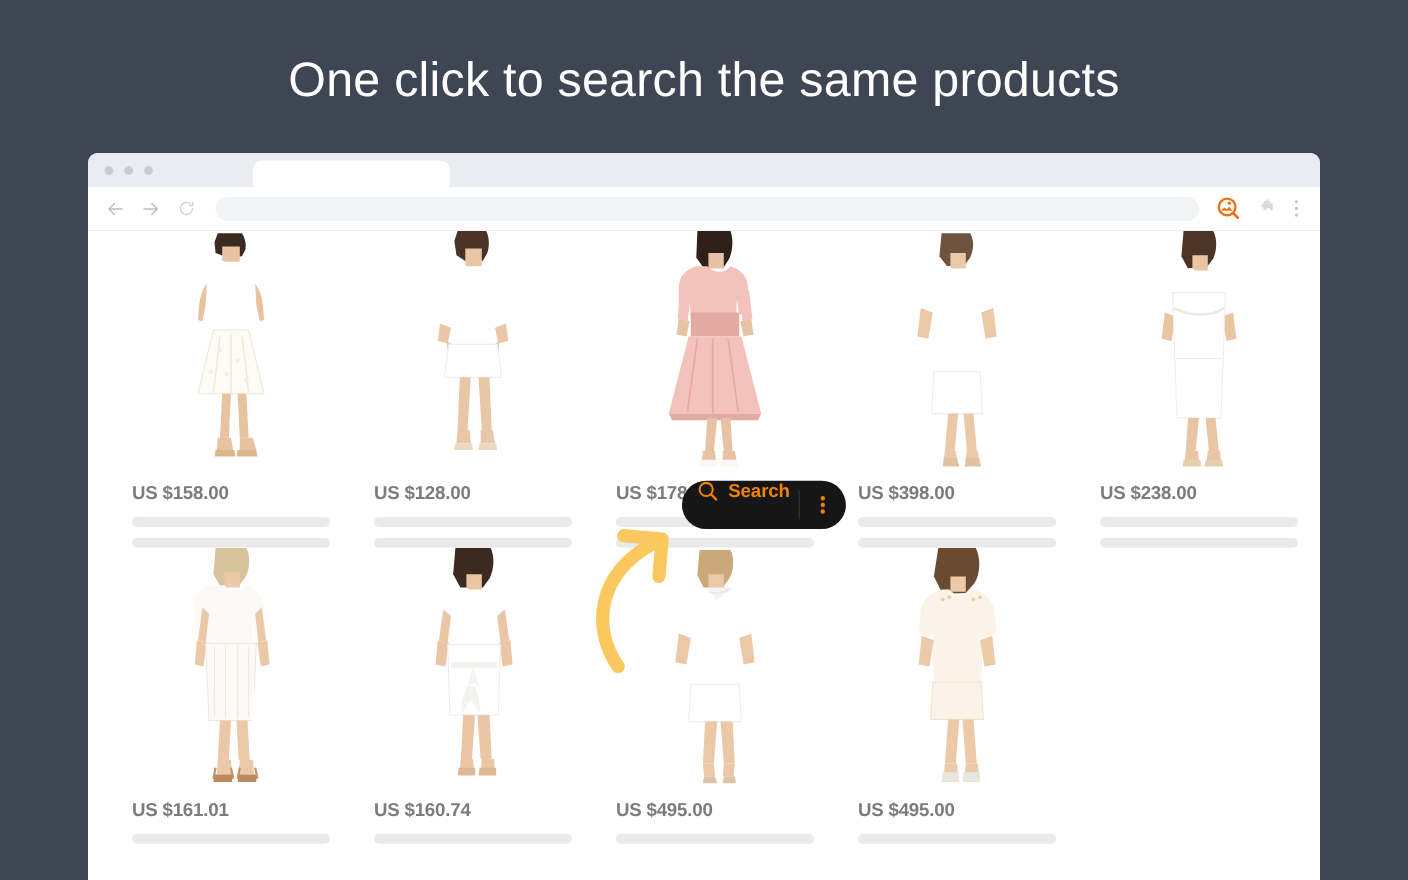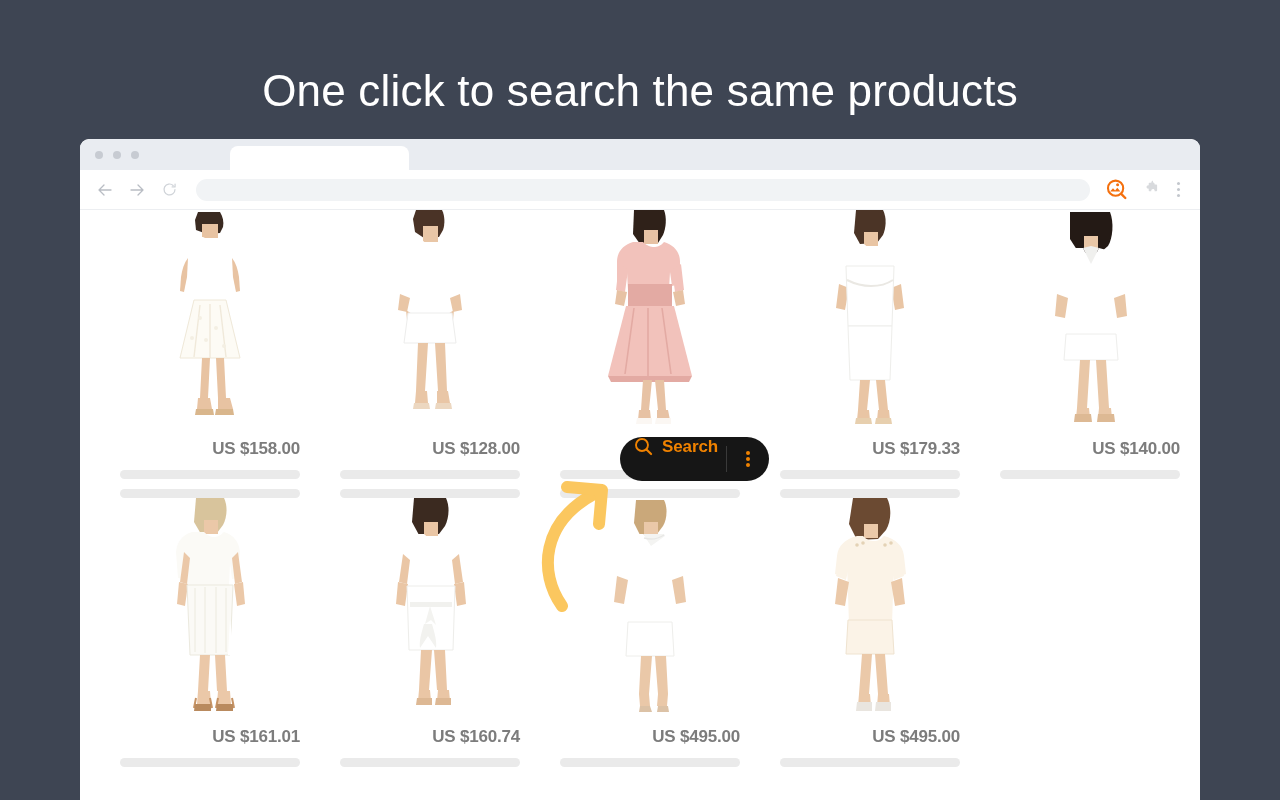--- a/index.html
+++ b/index.html
@@ -12,21 +12,21 @@
 
   body {
     background: #3e4553;
     font-family: "Liberation Sans", sans-serif;
     position: relative;
   }
 
   
   .headline {
     position: absolute;
-    top: 62px;
+    top: 44px;
     left: 0;
     width: 1280px;
     text-align: center;
     color: #ffffff;
     font-size: 44px;
     line-height: 58px;
     font-weight: 400;
     letter-spacing: 0.2px;
     white-space: nowrap;
   }
@@ -149,21 +149,20 @@
     overflow: hidden;
   }
   .thumb svg { display: block; width: 180px; height: 223px; }
   .price {
     margin-top: 6px;
     font-size: 17px;
     font-weight: bold;
     color: #7c7c7c;
     letter-spacing: -0.2px;
     white-space: nowrap;
-    text-align: right;
   }
   .skel {
     height: 9px;
     border-radius: 5px;
     background: #eaeaea;
     margin-top: 11px;
   }
   .skel.s2 { margin-top: 10px; }
 
   
@@ -366,65 +365,65 @@
             <path d="M83 170l-2 30h8l3-30zM95 170l3 30h8l-2-30z" fill="#e7c2a4"></path>
             <path d="M79 200h11l1 10H78zM97 200h11l2 10H97z" fill="#e7c2a4"></path>
             <path d="M77 208h15v6H76zM96 208h15v6H95z" fill="#fbf7f3"></path>
           </svg>
         </div>
         <div class="price">US $178.00</div>
         <div class="skel"></div>
         <div class="skel s2"></div>
       </div>
 
+      <div class="card">
+        <div class="thumb">
+          <svg viewBox="0 0 180 223" xmlns="http://www.w3.org/2000/svg">
+            <rect width="180" height="223" fill="#fff"></rect>
+            <path d="M76 2h26c4 7 3 16 0 22l-5 7-16 1-7-9z" fill="#6d5340"></path>
+            <path d="M84 20h14v14H84z" fill="#ebc8a7"></path>
+            <path d="M83 32c4 4 8 5 11 5s7-1 10-5c11 2 18 9 19 19l2 16-9 3-3-12-2 70H69l-2-70-3 12-9-3 2-16c1-10 8-17 19-19z" fill="#ffffff"></path>
+            <path d="M62 50l-6 18 10 4 4-16zM118 50l6 18-10 4-4-16z" fill="#ffffff"></path>
+            <path d="M57 70l-3 26 10 2 4-24zM123 70l3 26-10 2-4-24z" fill="#ebc8a7"></path>
+            <path d="M69 128h42l2 38H67z" fill="#fff"></path>
+            <path d="M69 128h42l2 38H67z" fill="none" stroke="#efefee" stroke-width="1"></path>
+            <path d="M82 166l-3 34h9l3-34zM96 166l3 34h9l-3-34z" fill="#ebc8a7"></path>
+            <path d="M79 200h10l1 8h-12zM99 200h10l1 8h-12z" fill="#ebc8a7"></path>
+            <path d="M78 206h12l2 8H77zM98 206h12l2 8H97z" fill="#e0c3a4"></path>
+          </svg>
+        </div>
+        <div class="price">US $398.00</div>
+        <div class="skel"></div>
+        <div class="skel s2"></div>
+      </div>
 
       <div class="card">
         <div class="thumb">
           <svg viewBox="0 0 180 223" xmlns="http://www.w3.org/2000/svg">
             <rect width="180" height="223" fill="#fff"></rect>
             <path d="M76 0h27c4 8 3 18 0 25l-6 8-17 1-6-11z" fill="#4b3426"></path>
             <path d="M84 22h14v14H84z" fill="#e9c5a4"></path>
             <path d="M84 34c4 4 8 5 10 5s6-1 10-5c10 2 16 8 18 16l-6 6-4-6-2 10H68l-2-10-4 6-6-6c2-8 8-14 18-16z" fill="#ffffff"></path>
             <path d="M62 52l-6 26 8 3 5-22zM118 52l6 26-8 3-5-22z" fill="#ffffff"></path>
             <path d="M59 74l-3 24 9 2 4-22zM121 74l3 24-9 2-4-22z" fill="#e9c5a4"></path>
             <path d="M66 56h48l-2 60H68z" fill="#fff"></path>
             <path d="M66 56h48l-2 60H68z" fill="none" stroke="#ededea" stroke-width="1"></path>
             <path d="M67 70c8 4 16 6 24 6s16-2 22-6" stroke="#eae8e3" stroke-width="2" fill="none"></path>
             <path d="M68 116h44l-2 54H70z" fill="#fff"></path>
             <path d="M68 116h44l-2 54H70z" fill="none" stroke="#eeeeeb" stroke-width="1"></path>
             <path d="M80 170l-2 30h9l3-30zM96 170l3 30h9l-3-30z" fill="#e9c5a4"></path>
             <path d="M78 200h11l1 10H77zM98 200h11l1 10H97z" fill="#e9c5a4"></path>
             <path d="M76 208h15l1 6H75zM96 208h15l1 6H95z" fill="#e7cfae"></path>
           </svg>
         </div>
-        <div class="price">US $179.33</div>
+        <div class="price">US $238.00</div>
         <div class="skel"></div>
         <div class="skel s2"></div>
       </div>
 
-      <div class="card">
-        <div class="thumb">
-          <svg viewBox="0 0 180 223" xmlns="http://www.w3.org/2000/svg">
-            <rect width="180" height="223" fill="#fff"></rect>
-            <path d="M70 2h40c4 10 3 26-2 34l-7 6-22 1-9-14z" fill="#241a15"></path>
-            <path d="M84 26h14v14H84z" fill="#e9c7a7"></path>
-            <path d="M83 38l8 16 8-16c12 2 20 10 21 21l2 18-9 3-3-14-2 58H64l-2-58-3 14-9-3 2-18c1-11 9-19 21-21z" fill="#ffffff"></path>
-            <path d="M83 38l8 16 8-16-8-2z" fill="#f0f0ee"></path>
-            <path d="M60 58l-5 26 10 3 4-24zM122 58l5 26-10 3-4-24z" fill="#ffffff"></path>
-            <path d="M57 84l-2 22 10 2 3-20zM125 84l2 22-10 2-3-20z" fill="#e9c7a7"></path>
-            <path d="M66 124h50l2 26H64z" fill="#fff"></path>
-            <path d="M66 124h50l2 26H64z" fill="none" stroke="#eeeeec" stroke-width="1"></path>
-            <path d="M80 150l-3 48h10l3-48zM96 150l3 48h10l-3-48z" fill="#e9c7a7"></path>
-            <path d="M77 198h12l1 10H76zM99 198h12l1 10H98z" fill="#e9c7a7"></path>
-            <path d="M75 204h16l1 8H74zM98 204h16l1 8H97z" fill="#ddb994"></path>
-          </svg>
-        </div>
-        <div class="price">US $140.00</div>
-        <div class="skel"></div>
-      </div>
 
       <div class="card">
         <div class="thumb">
           <svg viewBox="0 0 180 223" xmlns="http://www.w3.org/2000/svg">
             <rect width="180" height="223" fill="#fff"></rect>
             <path d="M76 0h28c4 8 3 20-1 27l-6 8-16 1-7-12z" fill="#d8c49c"></path>
             <path d="M84 22h14v14H84z" fill="#ebc8a8"></path>
             <path d="M84 34c4 4 7 5 10 5s6-1 10-5c10 3 15 10 16 20l-2 26-6 1-2-16-1 22H67l-1-22-2 16-6-1-2-26c1-10 6-17 16-20z" fill="#fbfaf6"></path>
             <path d="M64 54l-4 30 7 2 3-26zM118 54l4 30-7 2-3-26z" fill="#ebc8a8"></path>
             <path d="M59 84l-2 22 8 2 3-22zM123 84l2 22-8 2-3-22z" fill="#ebc8a8"></path>

